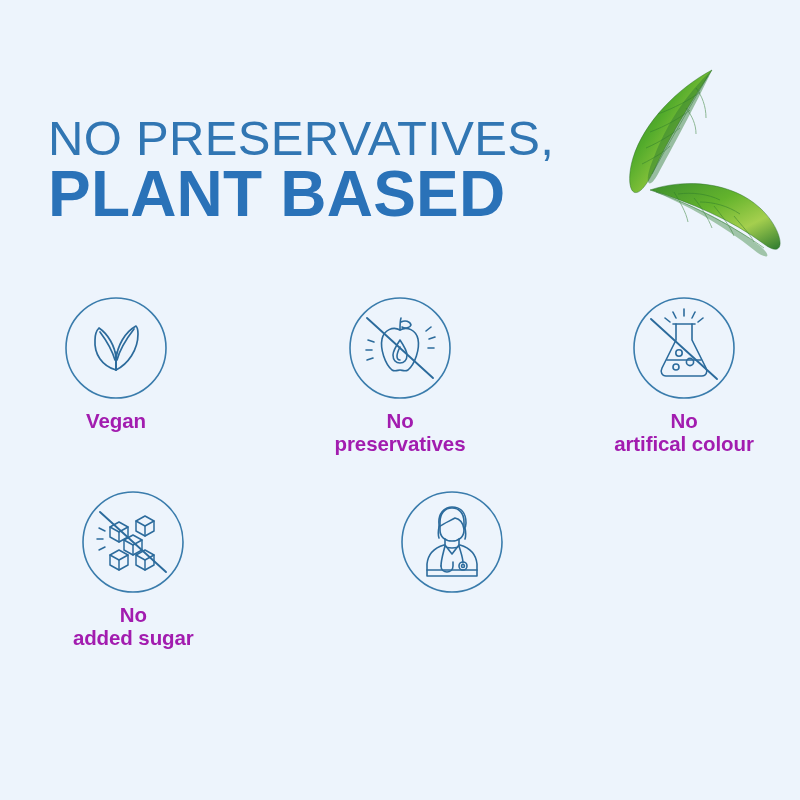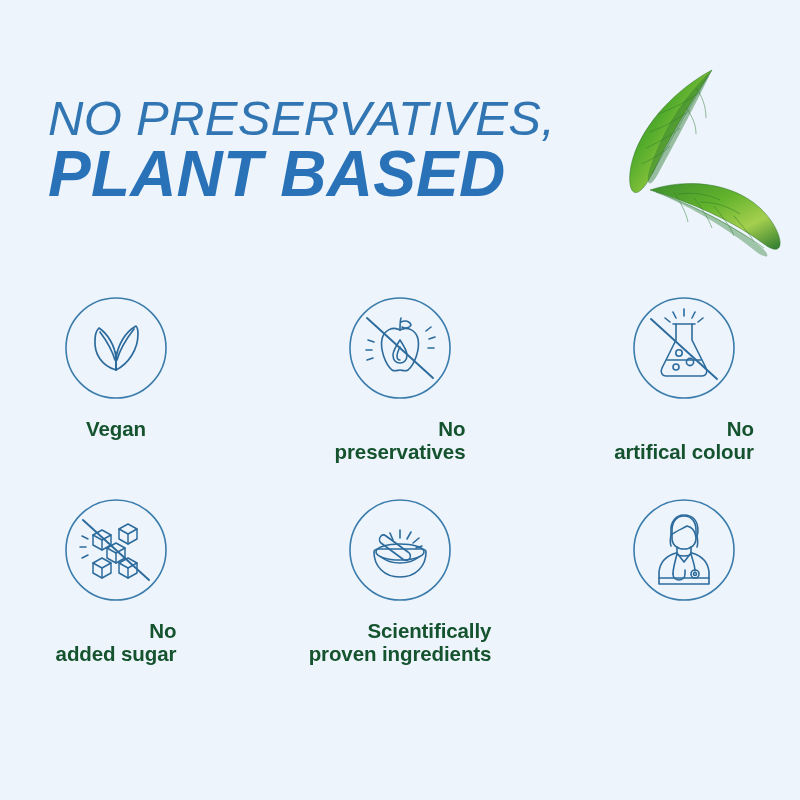--- a/index.html
+++ b/index.html
@@ -19,23 +19,22 @@
     width: 800px;
     height: 800px;
     background: #edf4fc;
     overflow: hidden;
   }
 
   
   .heading {
     position: absolute;
     left: 48px;
-    top: 92px;
+    top: 112px;
     width: 580px;
-    font-style: italic;
   }
   .heading-line1 {
     font-size: 49px;
     line-height: 52px;
     font-weight: 400;
     letter-spacing: 0.3px;
     color: #3176b3;
     white-space: nowrap;
   }
   .heading-line2 {
@@ -81,26 +80,26 @@
   .feature-row .feature-cell:nth-child(1) { padding-right: 52px; }
   .feature-row .feature-cell:nth-child(2) { padding-right: 20px; }
   .feature-row .feature-cell:nth-child(3) { padding-left: 32px; }
 
   .icon-badge {
     width: 104px;
     height: 104px;
     display: block;
   }
   .feature-label {
-    margin-top: 17px;
+    margin-top: 9px;
     font-size: 20.5px;
     line-height: 23px;
     font-weight: 700;
-    color: #14532d;
-    text-align: right;
+    color: #a21caf;
+    text-align: center;
     white-space: pre-line;
     letter-spacing: -0.1px;
   }
 </style>
 </head>
 <body>
 
 <div id="poster">
 
   <div class="heading">
@@ -262,43 +261,20 @@
             <path d="M22,49 L16,49"></path>
             <path d="M24,57 L18,60"></path>
 
             <path d="M19,22 L85,82" stroke-width="1.9"></path>
           </g>
         </svg>
         <div class="feature-label">No
 added sugar</div>
       </div>
 
-      <div class="feature-cell">
-        <svg class="icon-badge" viewBox="0 0 104 104" xmlns="http://www.w3.org/2000/svg">
-          <circle cx="52" cy="52" r="50" fill="none" stroke="#3a7cac" stroke-width="1.6"></circle>
-          <g fill="none" stroke="#2c6b9c" stroke-width="1.6" stroke-linecap="round" stroke-linejoin="round">
-
-            <path d="M26,54 C26,52 28,51 31,51 L73,51 C76,51 78,52 78,54 C78,68 68,79 52,79 C36,79 26,68 26,54 Z"></path>
-
-            <ellipse cx="52" cy="54" rx="24" ry="8"></ellipse>
-
-            <path d="M33,59 C38,63 44,65 52,65 C60,65 66,63 71,59"></path>
-
-            <path d="M33,38 C31,40 31,43 33,45 L56,62 C58,63 61,62 62,60 C63,58 62,55 60,54 L38,38 C36,36.5 34.5,36.5 33,38 Z"></path>
-
-            <path d="M52,40 L52,32"></path>
-            <path d="M45,42 L42,35"></path>
-            <path d="M59,41 L63,34"></path>
-            <path d="M65,45 L71,40"></path>
-            <path d="M68,50 L74,48"></path>
-          </g>
-        </svg>
-        <div class="feature-label">Scientifically
-proven ingredients</div>
-      </div>
 
       <div class="feature-cell">
         <svg class="icon-badge" viewBox="0 0 104 104" xmlns="http://www.w3.org/2000/svg">
           <circle cx="52" cy="52" r="50" fill="none" stroke="#3a7cac" stroke-width="1.6"></circle>
           <g fill="none" stroke="#2c6b9c" stroke-width="1.6" stroke-linecap="round" stroke-linejoin="round">
 
             <path d="M40,32 C40,23 45,18 52,18 C59,18 64,23 64,32 L64,40 C64,47 59,51 52,51 C45,51 40,47 40,40 Z"></path>
 
             <path d="M39,34 C38,24 44,17 52,17 C61,17 66,23 66,33 C66,36 65,38 64,39 C63,33 60,29 55,28 C50,31 44,33 39,37 Z"></path>
             <path d="M39,37 C38,42 38,45 39,48"></path>

